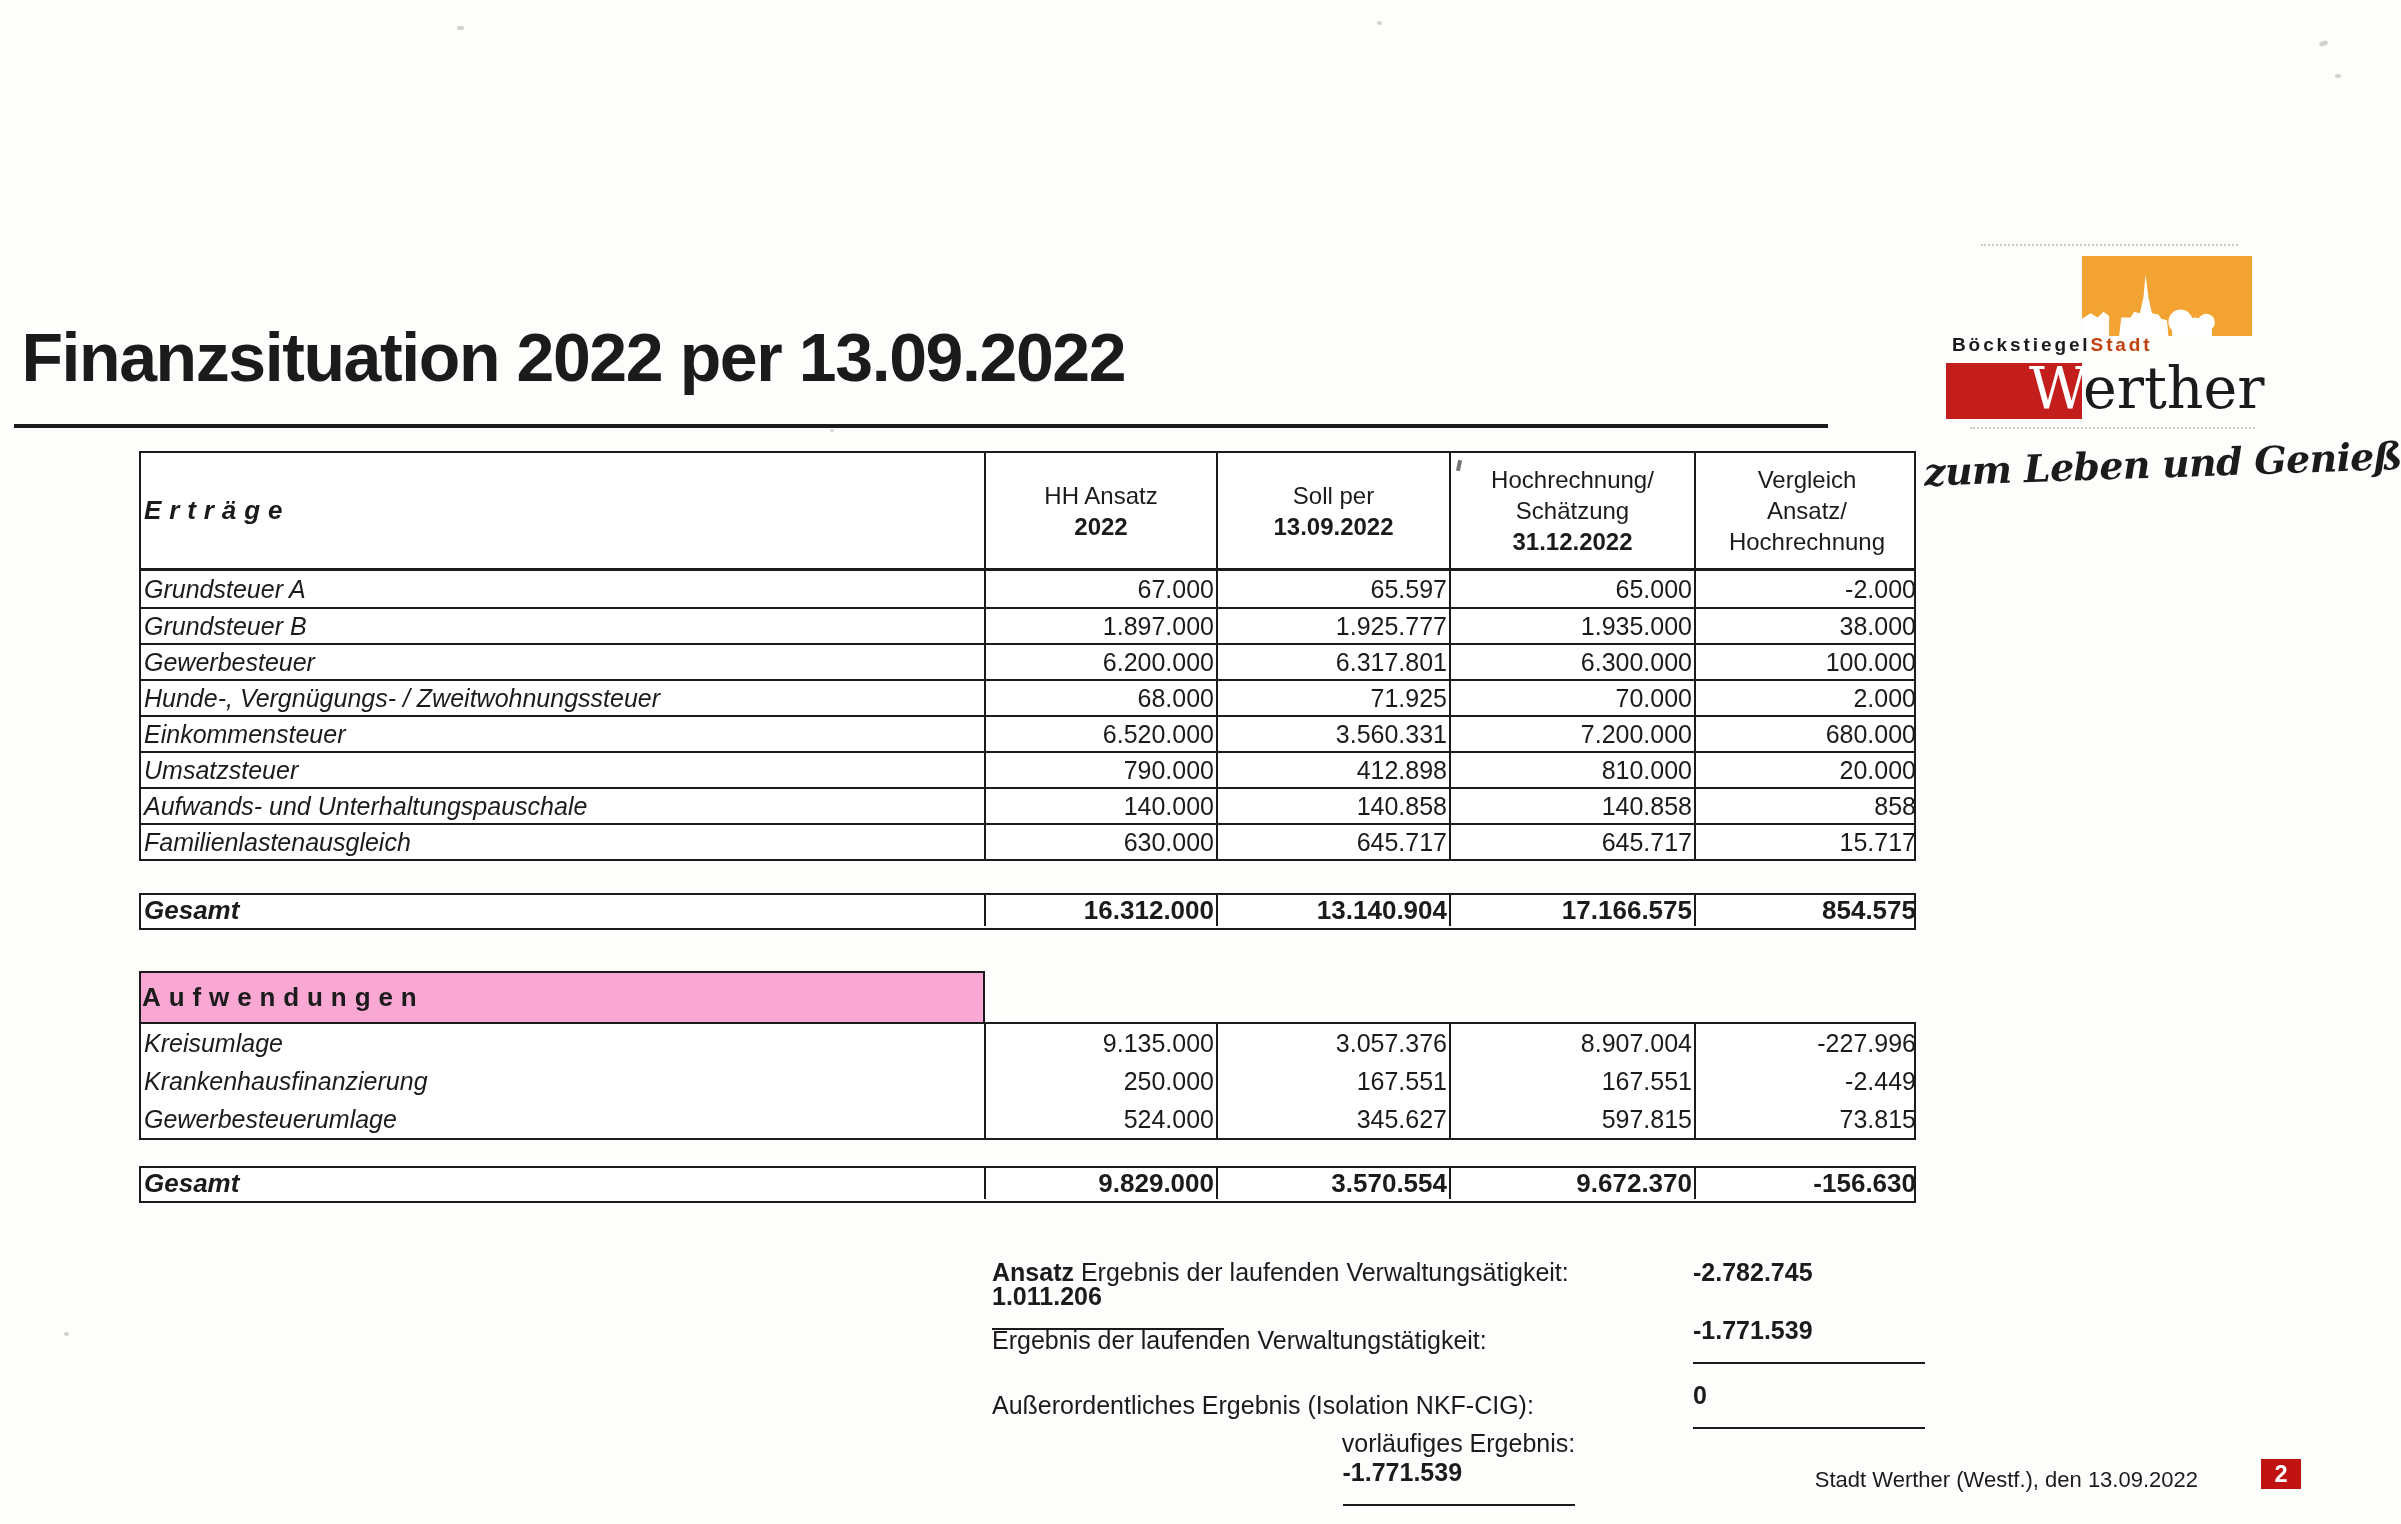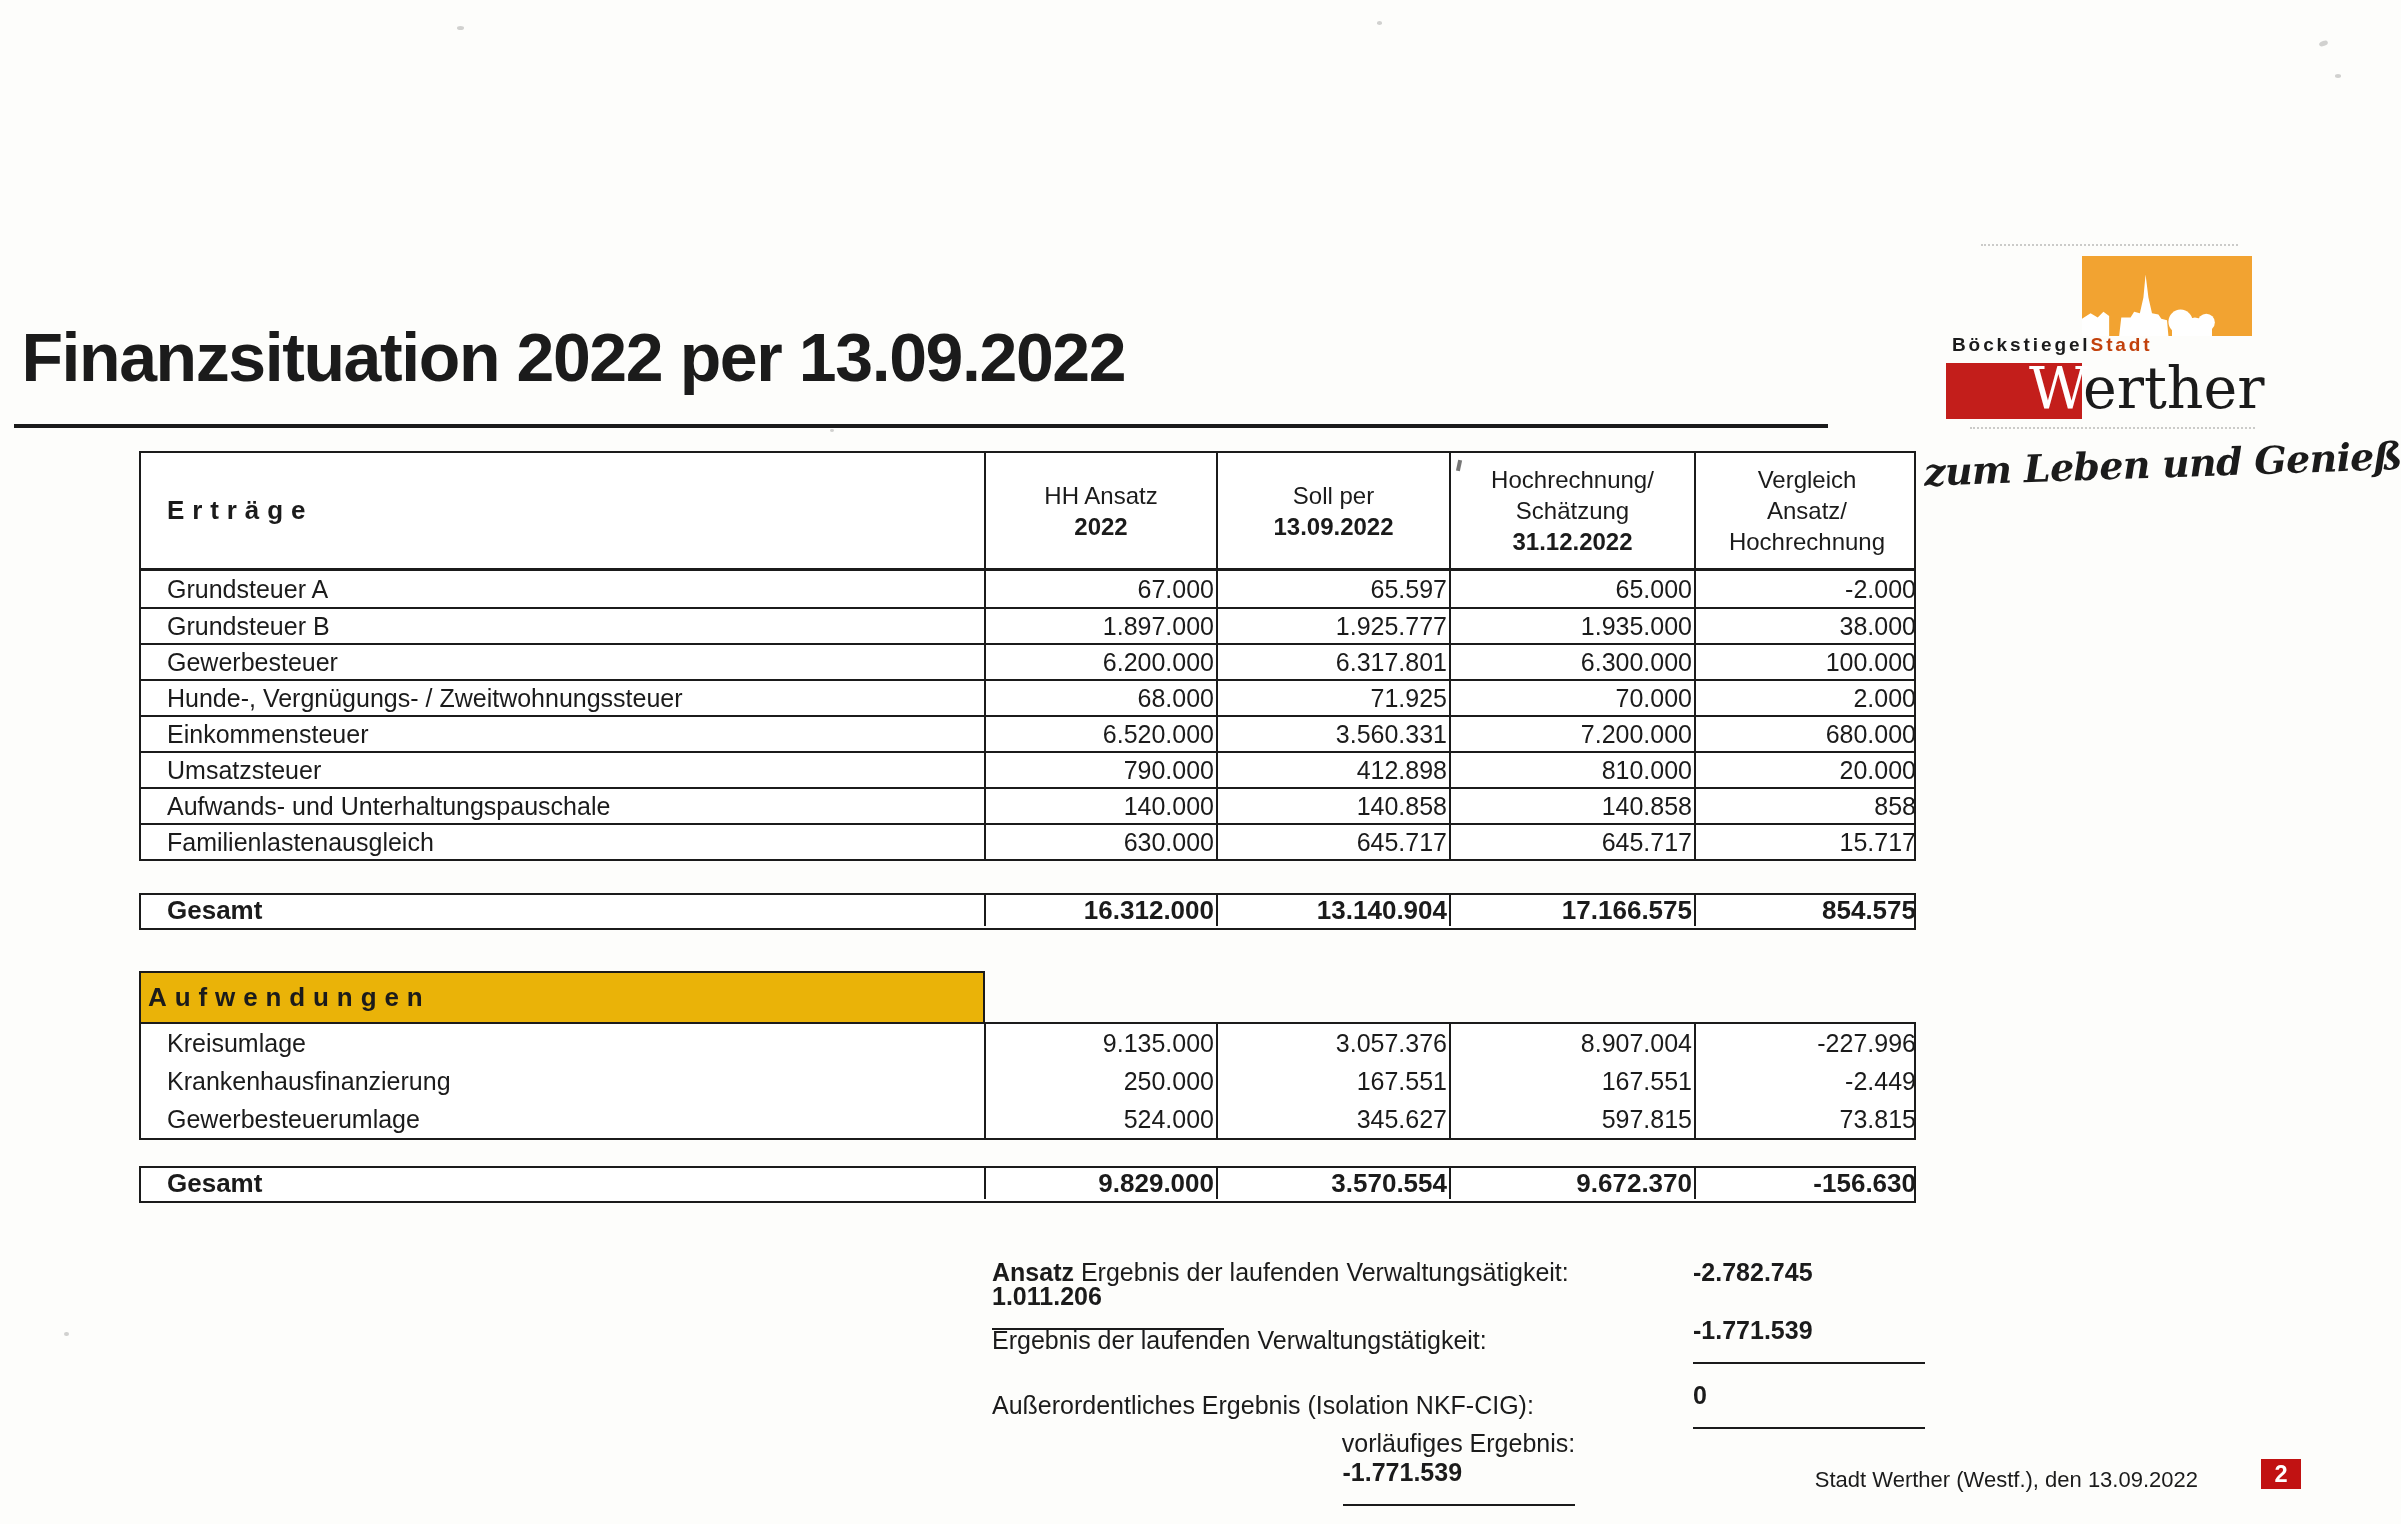--- a/index.html
+++ b/index.html
@@ -17,39 +17,39 @@
   #title{
     position:absolute;left:21.4px;top:318px;
     font-size:68px;font-weight:bold;letter-spacing:-1.4px;white-space:nowrap;
   }
   #title-rule{position:absolute;left:14.3px;top:424px;width:1814px;height:3.6px;background:var(--ink);}
   
   .grid{display:grid;grid-template-columns:843px 232px 233px 245px 224px;}
   .tbl{position:absolute;border:2.9px solid var(--ink);background:#fff;width:1777px;}
   .c{display:flex;align-items:center;font-size:25px;overflow:hidden;}
   .c + .c{border-left:2.1px solid var(--ink);}
-  .lblcell{justify-content:flex-start;padding-left:26px;}
+  .lblcell{justify-content:flex-start;padding-left:3px;font-style:italic;}
   .num{justify-content:flex-end;padding-right:2px;}
   .hdr{border-bottom:3.6px solid var(--ink);height:118px;}
   .hc{flex-direction:column;justify-content:center;text-align:center;font-size:24px;line-height:31px;}
   .b{font-weight:bold;}
   .seclabel{font-weight:bold;font-size:26px;letter-spacing:7.9px;}
   .drow{height:36px;}
   .drow + .drow{border-top:2.1px solid var(--ink);}
   .drowB{height:38px;}
   .totrow{height:31px;}
   .tot .c{font-weight:bold;font-size:26px;}
   #gesamtA{left:139px;top:893px;height:37px;}
   #gesamtB{left:139px;top:1166px;height:37px;}
   #tableA{left:139px;top:451px;}
   #tableB{left:139px;top:1022px;}
   #aufwBox{
     position:absolute;left:139px;top:971px;width:846px;height:51px;
-    border:2.9px solid var(--ink);border-bottom:none;background:#eab308;
-    display:flex;align-items:center;padding-left:7px;
+    border:2.9px solid var(--ink);border-bottom:none;background:#f9a8d4;
+    display:flex;align-items:center;padding-left:1px;
   }
   
   #summary{position:absolute;left:992px;top:1255px;width:933px;}
   .srow{display:flex;height:34px;align-items:center;font-size:25px;}
   .srow .slabel{flex:1;}
   .srow .val{width:232px;text-align:left;padding-right:2.9px;font-weight:bold;}
   .srow .val.u{border-bottom:2.1px solid var(--ink);padding-bottom:17px;}
   .gap-lg{margin-top:31px;}
   .gap-sm{margin-top:7.1px;flex-direction:column;}
   

